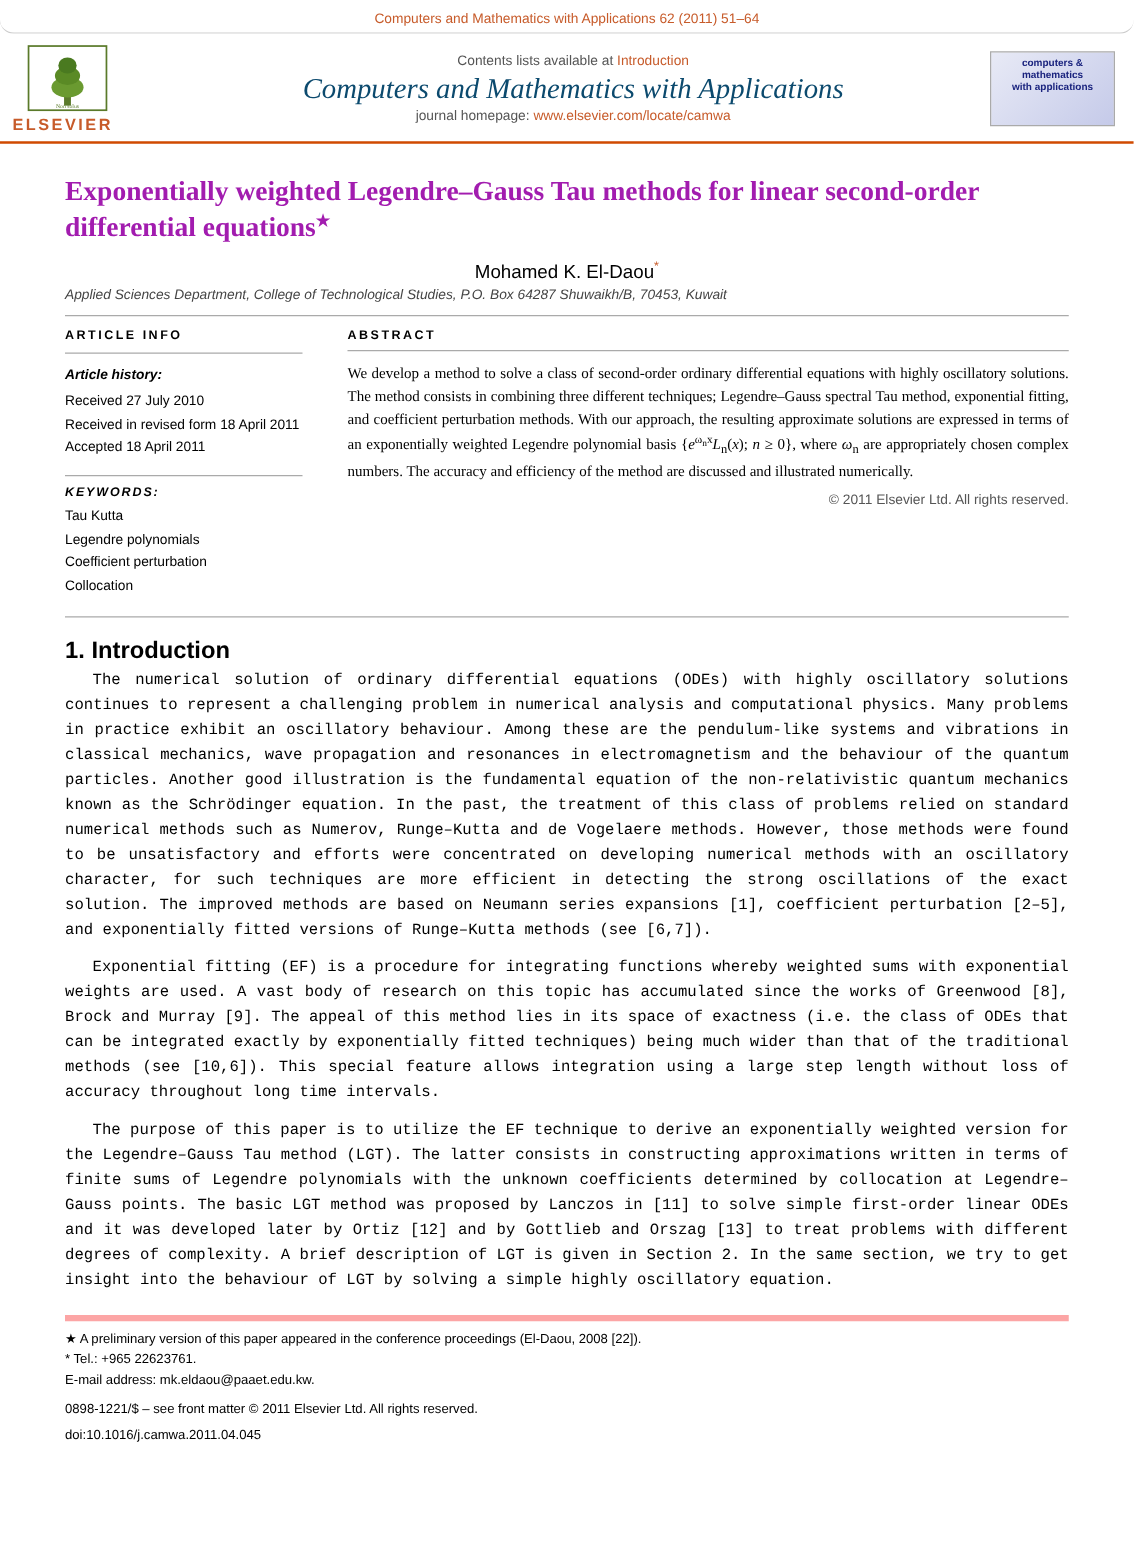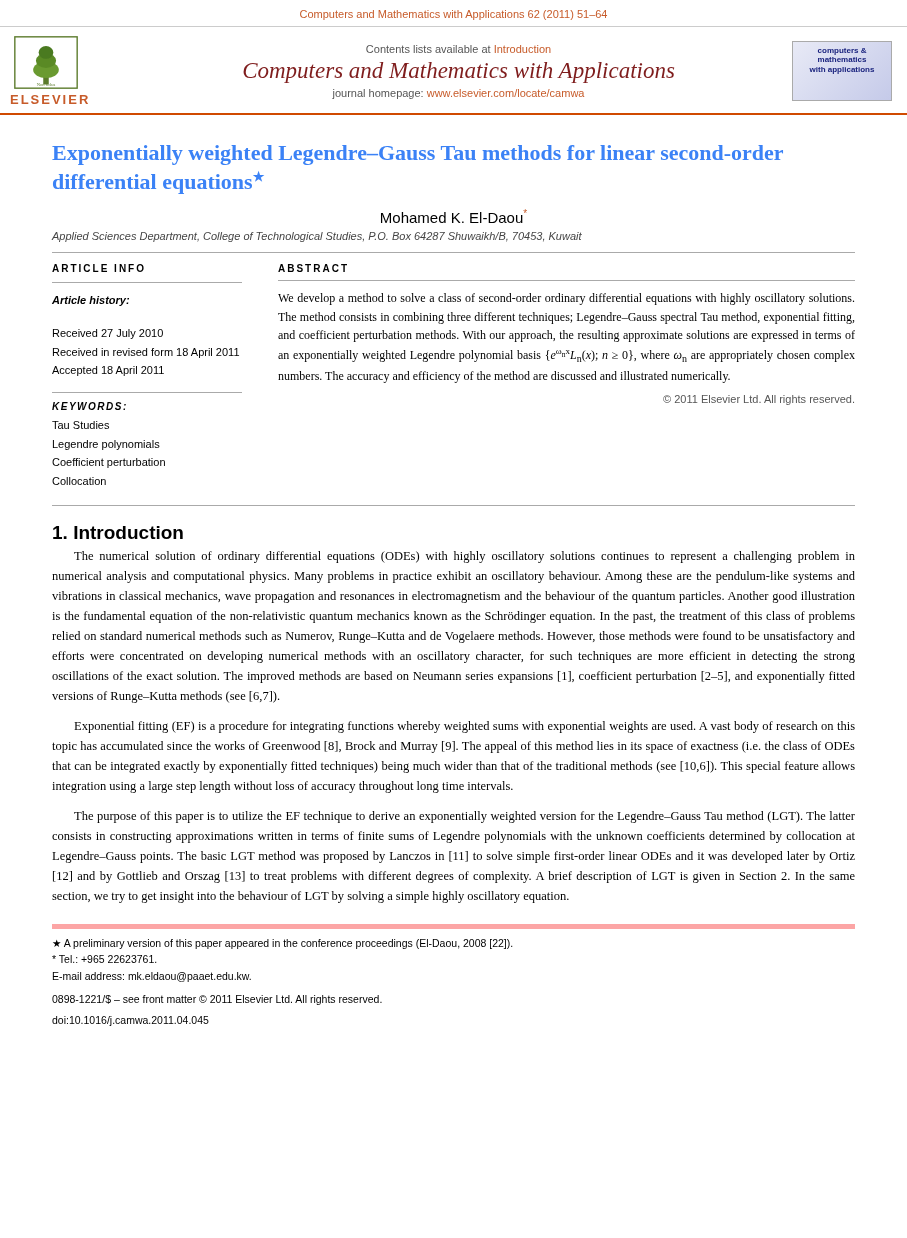--- a/index.html
+++ b/index.html
@@ -11,20 +11,21 @@
       width: 907px;
       min-height: 1238px;
     }
 
     
     .top-bar {
       background: #fff;
       text-align: center;
       padding: 6px 0 4px;
       border-bottom: 1px solid #ccc;
+      border-radius: 11px;
     }
     .top-bar a {
       color: #c75b2a;
       font-size: 11px;
       text-decoration: none;
       font-family: Arial, sans-serif;
     }
 
     
     .journal-header {
@@ -35,21 +36,21 @@
       gap: 10px;
     }
     .journal-header-left {
       display: flex;
       align-items: center;
       min-width: 120px;
     }
     .elsevier-logo {
       display: flex;
       flex-direction: column;
-      align-items: flex-start;
+      align-items: flex-end;
       font-family: Arial, sans-serif;
     }
     .elsevier-logo .logo-tree {
       width: 72px;
       height: 55px;
     }
     .elsevier-logo .elsevier-text {
       font-size: 13px;
       font-weight: bold;
       letter-spacing: 2px;
@@ -70,21 +71,21 @@
       font-size: 11px;
       color: #555;
       font-family: Arial, sans-serif;
     }
     .science-direct-link a {
       color: #c75b2a;
       text-decoration: none;
     }
     .journal-title {
       font-size: 23px;
-      color: #7f1d1d;
+      color: #0c4a6e;
       font-family: 'Times New Roman', Times, serif;
       text-align: center;
       font-style: italic;
     }
     .journal-homepage {
       font-size: 11px;
       color: #555;
       font-family: Arial, sans-serif;
     }
     .journal-homepage a {
@@ -123,21 +124,21 @@
     
     .main-content {
       padding: 14px 52px 20px 52px;
     }
 
     
     .article-title {
       font-size: 22px;
       font-family: 'Times New Roman', Times, serif;
       font-weight: bold;
-      color: #3b82f6;
+      color: #a21caf;
       line-height: 1.3;
       margin-bottom: 12px;
       margin-top: 10px;
     }
     .article-title sup {
       font-size: 13px;
     }
 
     
     .author-name {
@@ -192,21 +193,21 @@
     .article-history {
       font-size: 11px;
       font-family: Arial, sans-serif;
       color: #000;
       line-height: 1.7;
     }
     .article-history .history-label {
       font-style: italic;
       font-weight: bold;
       display: block;
-      margin-bottom: 14px;
+      margin-bottom: 2px;
     }
     .article-history .history-item {
       display: block;
       font-size: 11px;
     }
 
     .keywords-section {
       margin-top: 12px;
     }
     .keywords-section .kw-label {
@@ -255,21 +256,21 @@
     .section-title {
       font-size: 19px;
       font-family: Arial, sans-serif;
       font-weight: bold;
       color: #000;
       margin: 16px 0 2px;
     }
 
     .body-text {
       font-size: 12.5px;
-      font-family: Liberation Serif, serif;
+      font-family: Liberation Mono, monospace;
       line-height: 1.6;
       color: #000;
       text-align: justify;
       margin-bottom: 10px;
       text-indent: 22px;
     }
 
     
     .footnote-area {
       margin-top: 18px;
@@ -362,21 +363,21 @@
       <div class="article-history">
         <span class="history-label">Article history:</span>
         <span class="history-item">Received 27 July 2010</span>
         <span class="history-item">Received in revised form 18 April 2011</span>
         <span class="history-item">Accepted 18 April 2011</span>
       </div>
 
       <div class="keywords-section">
         <hr class="divider-line">
         <div class="kw-label">Keywords:</div>
-        <span class="kw-item">Tau Studies</span>
+        <span class="kw-item">Tau Kutta</span>
         <span class="kw-item">Legendre polynomials</span>
         <span class="kw-item">Coefficient perturbation</span>
         <span class="kw-item">Collocation</span>
       </div>
     </div>
 
     <div class="col-right">
       <div class="col-header">ABSTRACT</div>
       <hr class="col-right-divider">
       <p class="abstract-text">

